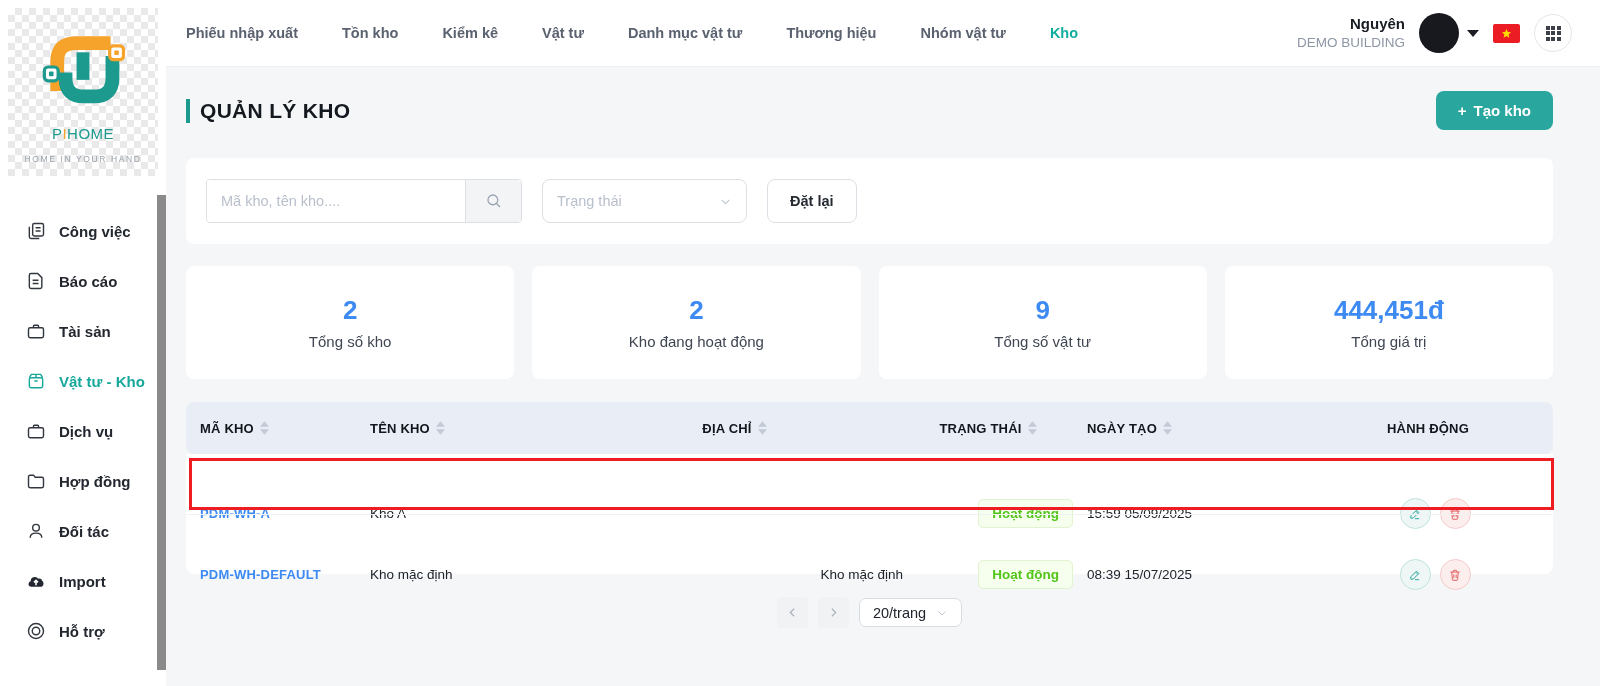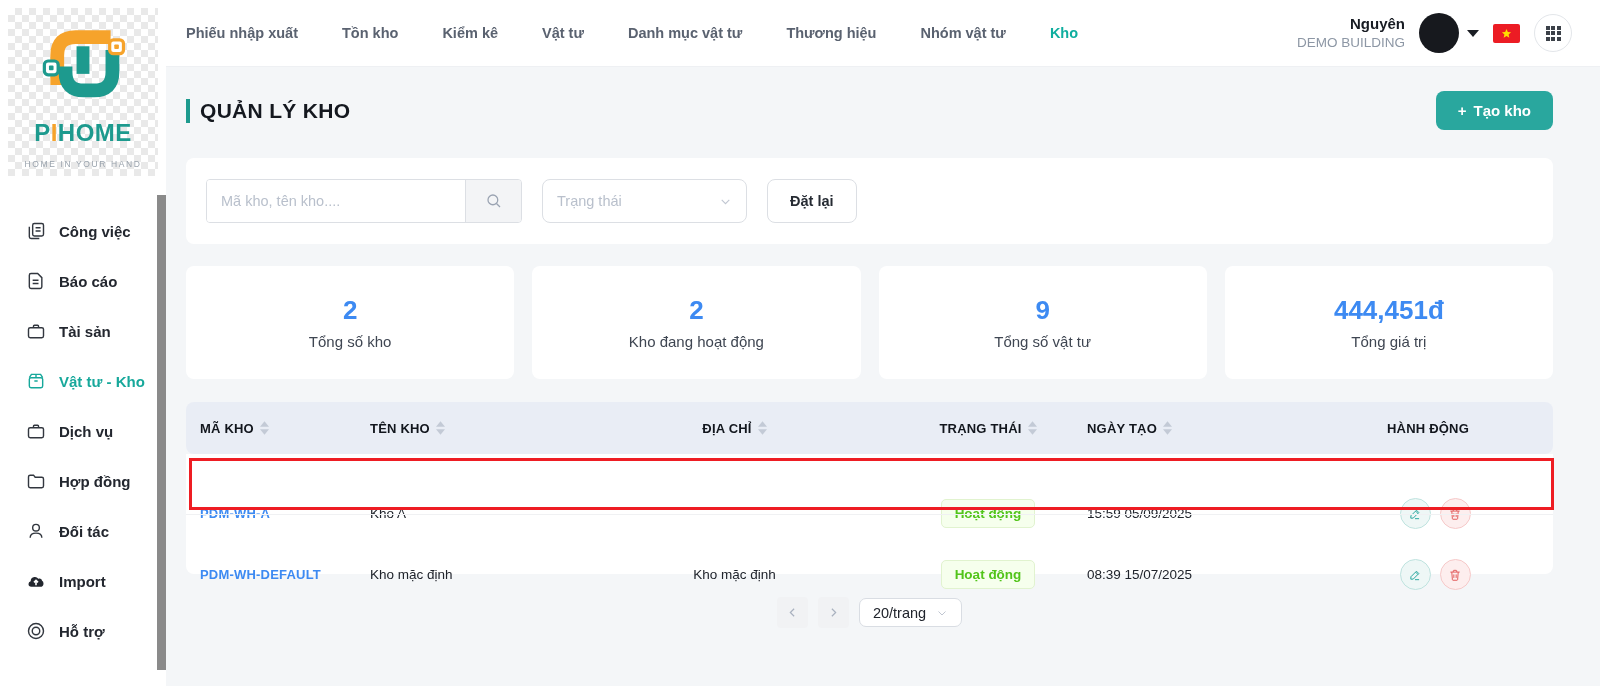--- a/index.html
+++ b/index.html
@@ -8,21 +8,21 @@
 
   
   .sidebar { width:166px; background:#fff; position:relative; flex-shrink:0; }
   .logo-block { margin:8px 8px 14px 8px; height:168px; display:flex; flex-direction:column; align-items:center; justify-content:center;
     background-image:
       linear-gradient(45deg,#e9e9e9 25%,transparent 25%),
       linear-gradient(-45deg,#e9e9e9 25%,transparent 25%),
       linear-gradient(45deg,transparent 75%,#e9e9e9 75%),
       linear-gradient(-45deg,transparent 75%,#e9e9e9 75%);
     background-size:14px 14px; background-position:0 0,0 7px,7px -7px,-7px 0; background-color:#fff; }
-  .logo-word { font-size:24px; font-weight:700; letter-spacing:.5px; margin-top:12px; }
+  .logo-word { font-size:15px; font-weight:400; letter-spacing:.5px; margin-top:12px; }
   .logo-word .p1 { color:#1d9a8e; } .logo-word .p2 { color:#f6a32b; } .logo-word .p3 { color:#1d9a8e; }
   .logo-tag { font-size:8.5px; letter-spacing:1.6px; color:#9aa3ad; margin-top:12px; }
   .menu { padding-top:16px; }
   .menu-item { display:flex; align-items:center; gap:13px; padding:15px 0 15px 26px; font-size:15px; font-weight:700; color:#23272f; cursor:pointer; }
   .menu-item svg { width:20px; height:20px; stroke:#32373f; fill:none; stroke-width:1.7; flex-shrink:0; }
   .menu-item.active { color:#17a89b; }
   .menu-item.active svg { stroke:#17a89b; }
   .menu-item svg.filled { fill:#23272f; stroke:none; }
   .side-scrollbar { position:absolute; right:0; top:195px; width:9px; height:475px; background:#8a8a8a; }
 
@@ -66,21 +66,21 @@
   .table { width:100%; }
   .thead, .trow { display:grid; grid-template-columns:170px 210px 1fr 170px 230px 250px; align-items:center; }
   .thead { background:#e9edf5; border-radius:8px; height:52px; font-size:13px; font-weight:800; color:#12161d; letter-spacing:.2px; }
   .th { display:flex; align-items:center; gap:6px; padding-left:14px; }
   .th.center { justify-content:center; padding-left:0; }
   .sort-glyph { display:inline-flex; flex-direction:column; gap:2px; }
   .tbody { background:#fff; border-radius:0 0 8px 8px; }
   .trow { height:60px; font-size:13.5px; position:relative; }
   .trow + .trow { border-top:1px solid #f0f1f3; }
   .td { padding-left:14px;margin-top:44px; }
-  .td.center { padding-left:0; display:flex; justify-content:center; }
+  .td.center { padding-left:0; display:flex; justify-content:flex-end; }
   .cell-code { color:#3d8af2; font-weight:800; font-size:13px; letter-spacing:.2px; }
   .badge { background:#f6ffed; border:1px solid #e1f3cf; color:#52c41a; font-size:13.5px; font-weight:600; padding:6px 13px; border-radius:5px; }
   .actions { display:flex; gap:9px; justify-content:center; }
   .icon-btn { width:31px; height:31px; border-radius:50%; display:flex; align-items:center; justify-content:center; cursor:pointer; }
   .icon-btn.edit { background:#eef7f6; border:1px solid #bfe3df; }
   .icon-btn.delete { background:#fdeeee; border:1px solid #f6c9c9; }
   .row-highlight { position:absolute; left:3px; right:-1px; top:4px; bottom:4px; border:3px solid #ee1d23; pointer-events:none; }
 
   .pagination { display:flex; align-items:center; justify-content:center; gap:10px; margin-top:23px; }
   .page-btn { width:31px; height:31px; border:none; border-radius:4px; background:#f1f2f4; display:flex; align-items:center; justify-content:center; cursor:pointer; }

